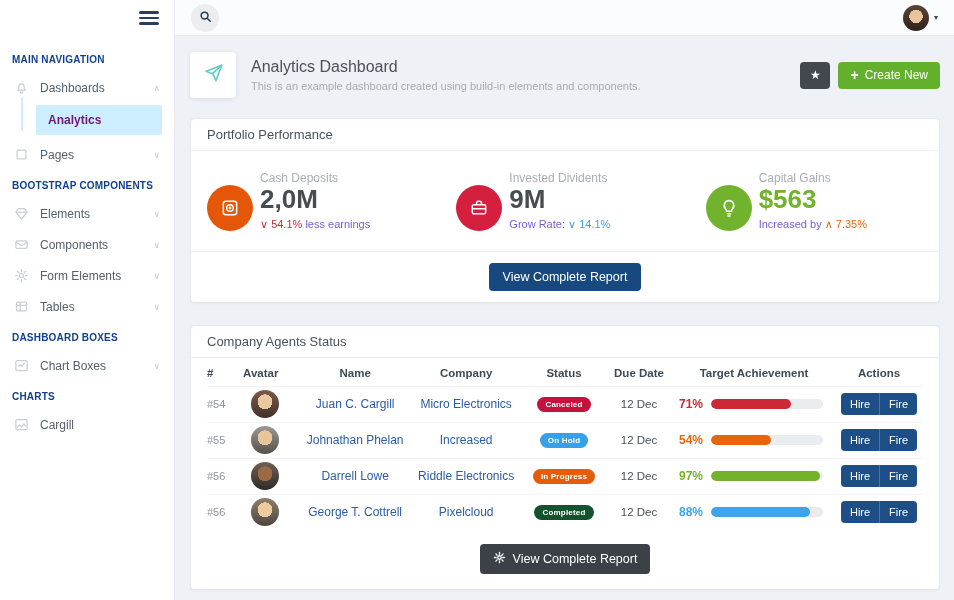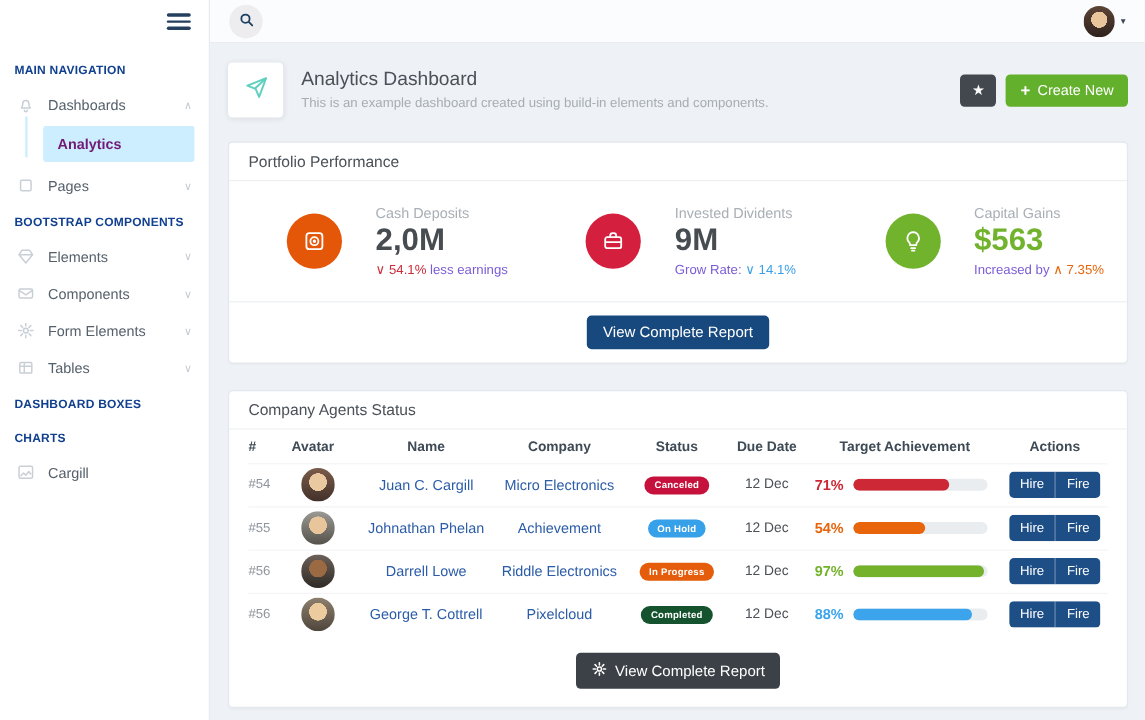--- a/index.html
+++ b/index.html
@@ -45,21 +45,21 @@
   .btn-create { height:27px; background:#63b02c; color:#fff; border:none; border-radius:4px; font-size:12px; padding:0 12px; display:flex; align-items:center; gap:6px; cursor:pointer; }
   .btn-create .plus { font-size:14px; font-weight:bold; }
 
   
   .card { background:#fff; border:1px solid #e3e8ee; border-radius:4px; box-shadow:0 1px 2px rgba(0,0,0,.03); }
   .card-head { padding:8px 16px; border-bottom:1px solid #edf0f3; font-size:13px; color:#4a5158; }
 
   
   .portfolio { margin-bottom:22px; }
   .stats { display:flex; padding:4px 0; }
-  .stat { flex:1; display:flex; align-items:center; gap:28px; padding:16px;margin-left:32px; }
+  .stat { flex:1; display:flex; align-items:flex-end; gap:7px; padding:16px; }
   .stat-circle { width:46px; height:46px; border-radius:50%; display:flex; align-items:center; justify-content:center; flex:none; }
   .sc-orange { background:#e45709; }
   .sc-red { background:#d41f3f; }
   .sc-green { background:#72b32e; }
   .stat-label { font-size:12px; color:#a8afb5; }
   .stat-value { font-size:26px; font-weight:bold; color:#474c51; line-height:1.15; }
   .stat-note { font-size:11px; margin-top:3px; }
   .t-red { color:#cb2b3a; } .t-purple { color:#7b5cd6; } .t-blue { color:#3aa0e8; }
   .t-orange { color:#e8650b; } .t-green { color:#72b32e; }
   .card-foot { border-top:1px solid #edf0f3; text-align:center; padding:11px; }
@@ -178,20 +178,30 @@
               <rect x="4" y="5" width="16" height="14" rx="1.5"></rect>
               <path d="M4 10h16M10 5v14"></path>
             </svg>
         </span>
         <span>Tables</span>
         <span class="chev chev-d"></span>
       </div>
 
       <div class="nav-section">DASHBOARD BOXES</div>
 
+      <div class="nav-item">
+        <span class="nicon">
+          <svg viewBox="0 0 24 24" fill="none" stroke="#c9cfd6" stroke-width="2" stroke-linejoin="round">
+              <rect x="3" y="4" width="18" height="16" rx="2"></rect>
+              <path d="M7 14l3-3 3 2 4-5"></path>
+            </svg>
+        </span>
+        <span>Chart Boxes</span>
+        <span class="chev chev-d"></span>
+      </div>
 
       <div class="nav-section">CHARTS</div>
 
       <div class="nav-item">
         <span class="nicon">
           <svg viewBox="0 0 24 24" fill="none" stroke="#c9cfd6" stroke-width="2" stroke-linejoin="round">
               <rect x="3" y="4" width="18" height="16" rx="2"></rect>
               <path d="M5 17l4-4 3 3 4-5 3 4"></path>
             </svg>
         </span>
@@ -341,21 +351,21 @@
               </span>
             </div>
           </div>
 
           <div class="t-row">
             <div class="t-id">#55</div>
             <div class="t-av">
                 <div class="av av2"></div>
               </div>
             <div class="t-name">Johnathan Phelan</div>
-            <div class="t-comp">Achievement</div>
+            <div class="t-comp">Increased</div>
             <div class="t-stat"><span class="badge" style="background:#36a0e8">On Hold</span></div>
             <div class="t-due">12 Dec</div>
             <div class="t-target">
               <span class="t-pct" style="color:#e8650b">54%</span>
               <div class="bar">
                   <div class="bar-fill" style="width:54%;background:#e8650b"></div>
                 </div>
             </div>
             <div class="t-act">
               <span class="btn-group">

